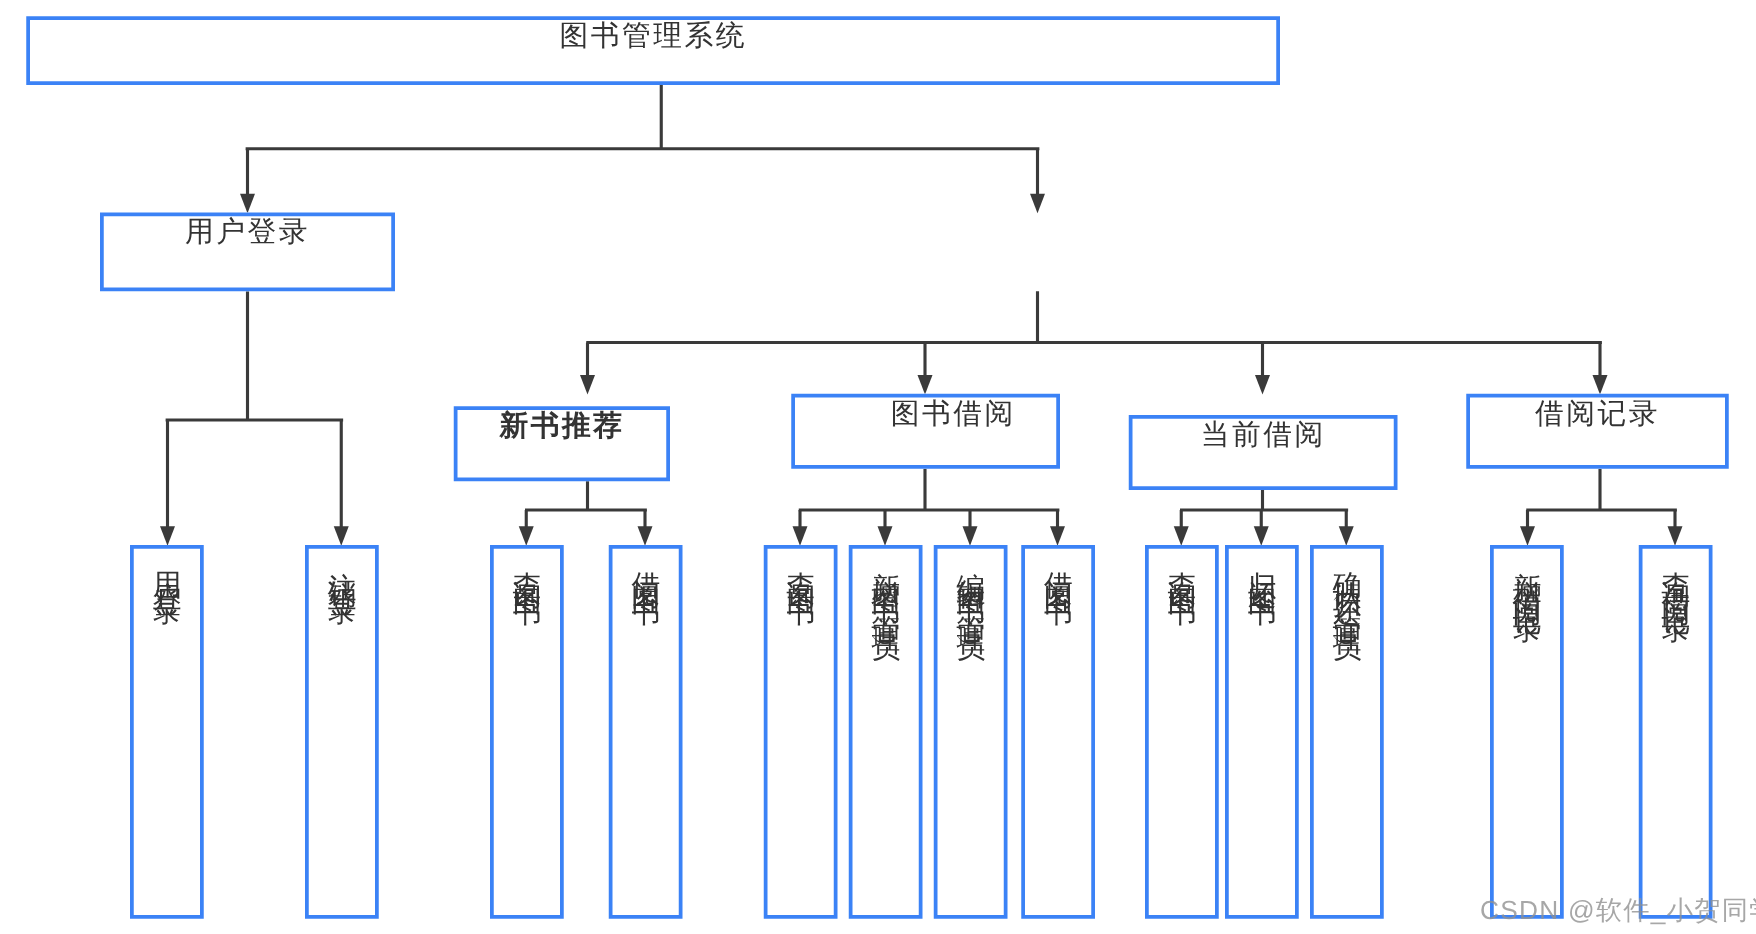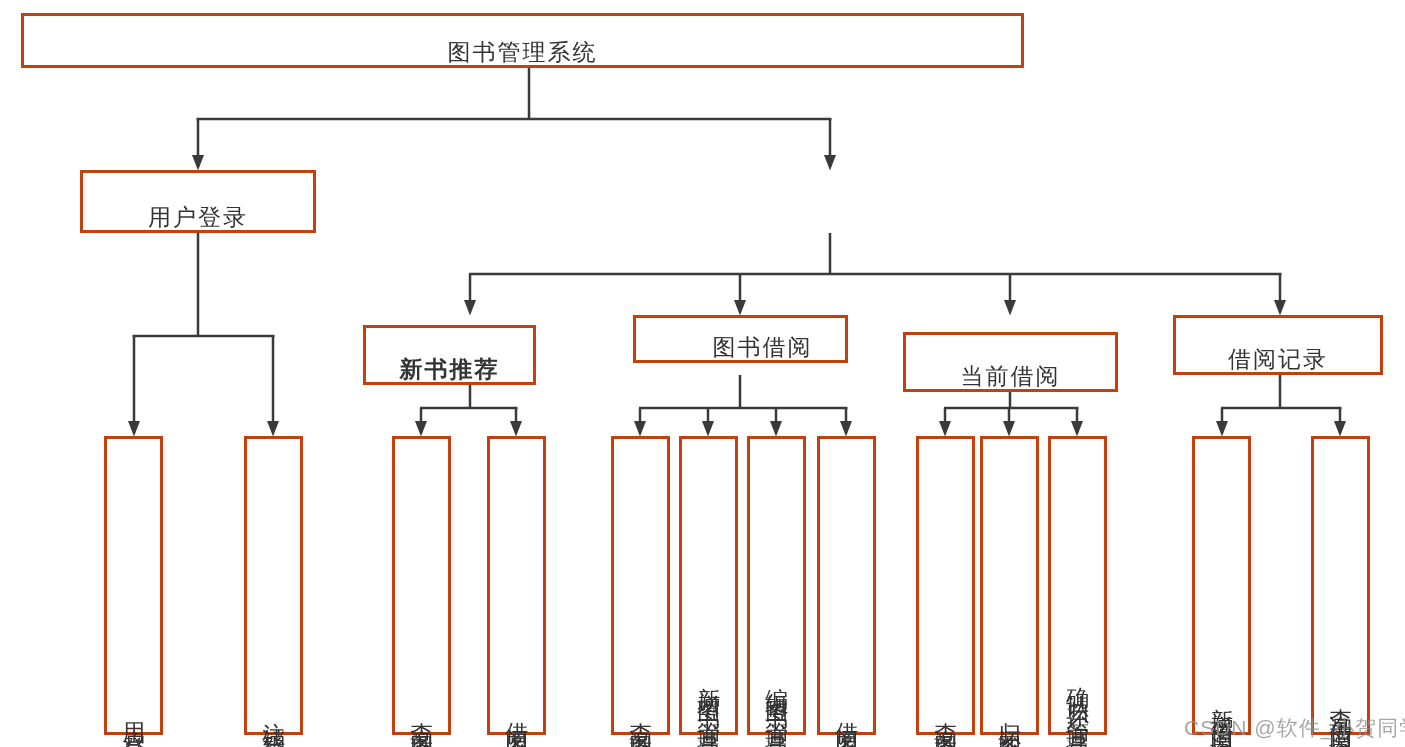--- a/index.html
+++ b/index.html
@@ -9,22 +9,22 @@
     background:#ffffff;
     font-family:"Liberation Sans","DejaVu Sans",sans-serif;
     color:#333333;
     overflow:hidden;
   }
   .connectors{position:absolute;left:0;top:0;z-index:1;}
   .node{
     position:absolute;
     box-sizing:border-box;
     background:#ffffff;
-    border:3px solid #c2410c;
-    display:flex;align-items:flex-end;justify-content:center;
+    border:3px solid #3b82f6;
+    display:flex;align-items:flex-start;justify-content:center;
     z-index:2;
   }
   .node .lbl{
     color:#333333;
     white-space:nowrap;
     line-height:1.1;
   }
   .h-node .lbl{font-size:23px;letter-spacing:2px;}
   .leaf .lbl{
     writing-mode:vertical-rl;
@@ -33,21 +33,21 @@
     letter-spacing:7px;
     white-space:nowrap;
   }
   
   #n-root{left:21px;top:13px;width:1003px;height:55px;}
   
   #n-l2-0{left:80px;top:170px;width:236px;height:63px;}
   #n-l2-1{left:712px;top:170px;width:236px;height:63px;}
   
   #n-l3-0{left:363px;top:325px;width:173px;height:60px;font-weight:bold;}
-  #n-l3-1{left:633px;top:315px;width:215px;height:48px;padding-left:44px;}
+  #n-l3-1{left:633px;top:315px;width:215px;height:60px;padding-left:44px;}
   #n-l3-2{left:903px;top:332px;width:215px;height:60px;}
   #n-l3-3{left:1173px;top:315px;width:210px;height:60px;}
   
   .leaf{top:436px;width:59px;height:299px;}
   #lf-0{left:104px;}  #lf-1{left:244px;}
   #lf-2{left:392px;}  #lf-3{left:487px;}
   #lf-4{left:611px;}  #lf-5{left:679px;}  #lf-6{left:747px;}  #lf-7{left:817px;}
   #lf-8{left:916px;}  #lf-9{left:980px;}  #lf-10{left:1048px;}
   #lf-11{left:1192px;} #lf-12{left:1311px;}
   .watermark{

